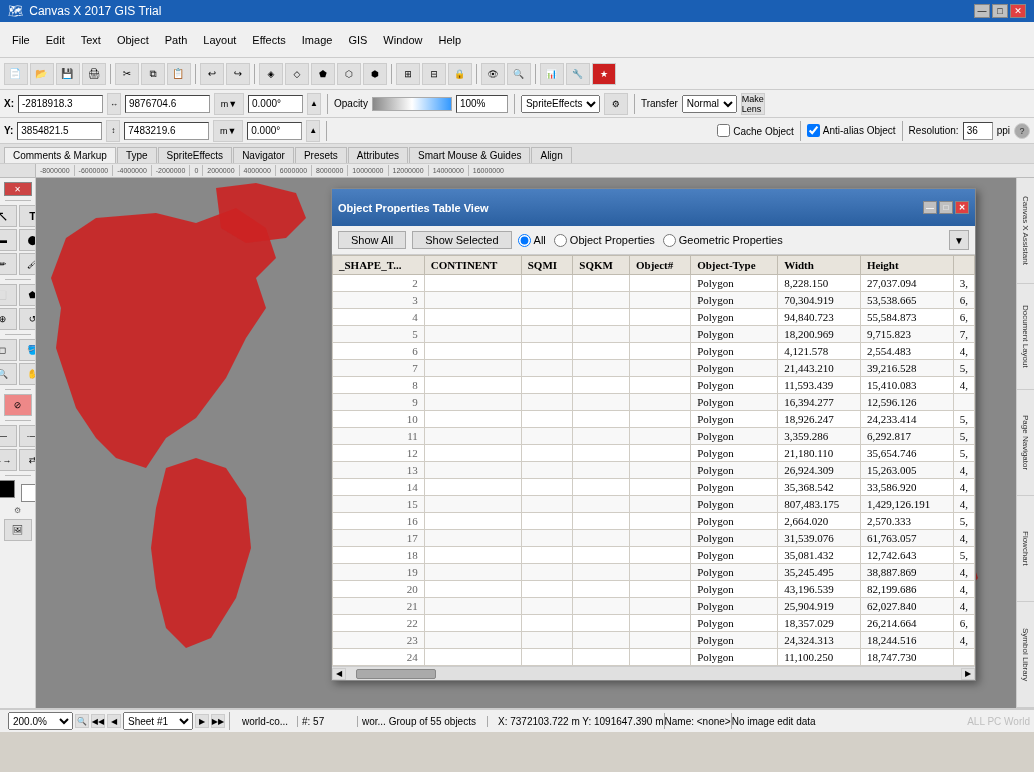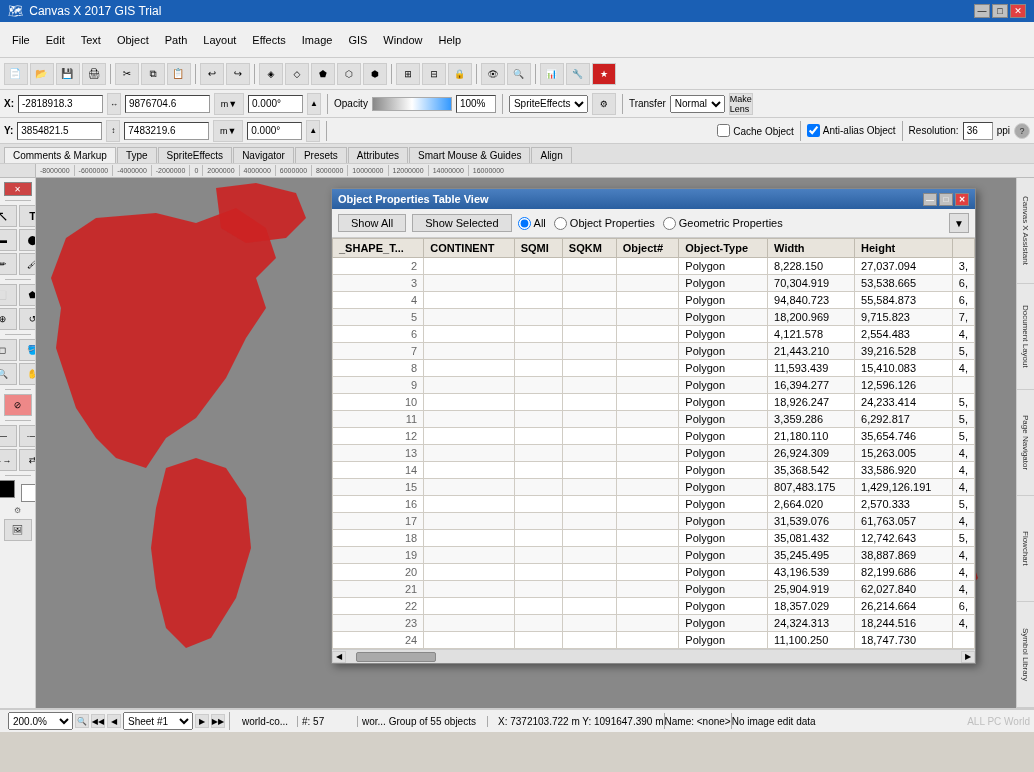--- a/index.html
+++ b/index.html
@@ -48,32 +48,32 @@
     #right-panels { width: 18px; background: #f0f0f0; border-left: 1px solid #ccc; display: flex; flex-direction: column; }
     .right-panel-tab { flex: 1; display: flex; align-items: center; justify-content: center; border-bottom: 1px solid #ccc; cursor: pointer; writing-mode: vertical-rl; font-size: 9px; color: #333; padding: 4px 2px; background: #e8e8e8; }
 
     
     #status-bar { height: 24px; background: #f0f0f0; border-top: 1px solid #ccc; display: flex; align-items: center; padding: 0 4px; font-size: 10px; gap: 8px; }
     .status-sep { width: 1px; height: 16px; background: #aaa; }
     .status-field { padding: 0 4px; min-width: 60px; }
 
     
     #obj-props-dialog { position: absolute; top: 10px; left: 295px; width: 645px; background: #f0f0f0; border: 1px solid #888; box-shadow: 3px 3px 8px rgba(0,0,0,0.4); z-index: 100; }
-    #dialog-title { background: linear-gradient(to bottom, #4a7fc0, #2a5fa0); color: white; height: 20px; display: flex; align-items: center; justify-content: space-between; padding: 0 6px; font-size: 11px; font-weight: bold; cursor: move; }
+    #dialog-title { background: linear-gradient(to bottom, #4a7fc0, #2a5fa0); color: white; height: 37px; display: flex; align-items: center; justify-content: space-between; padding: 0 6px; font-size: 11px; font-weight: bold; cursor: move; }
     #dialog-title-controls { display: flex; gap: 2px; }
     .dlg-title-btn { width: 14px; height: 13px; background: #c0c0c0; border: 1px solid #888; font-size: 8px; display: flex; align-items: center; justify-content: center; cursor: pointer; }
 
     #dialog-toolbar { display: flex; align-items: center; padding: 4px 6px; gap: 6px; background: #f0f0f0; border-bottom: 1px solid #ccc; }
     .dlg-btn { padding: 2px 12px; background: #e0e0e0; border: 1px solid #aaa; font-size: 11px; cursor: pointer; }
     .radio-group { display: flex; align-items: center; gap: 8px; font-size: 11px; }
     .radio-item { display: flex; align-items: center; gap: 3px; cursor: pointer; }
     .dlg-dropdown { width: 20px; height: 20px; background: #e0e0e0; border: 1px solid #aaa; display: flex; align-items: center; justify-content: center; cursor: pointer; font-size: 10px; margin-left: auto; }
 
     
-    #table-container { overflow: auto; max-height: 440px; background: white; }
+    #table-container { overflow: auto; max-height: 440px; background: white; font-family: Liberation Serif, serif; }
     table { border-collapse: collapse; width: 100%; font-size: 11px; }
     thead th { background: #e8e4dc; border: 1px solid #c0bbb0; padding: 3px 6px; text-align: left; font-weight: bold; white-space: nowrap; position: sticky; top: 0; }
     tbody td { border: 1px solid #d0ccc4; padding: 2px 6px; white-space: nowrap; overflow: hidden; max-width: 120px; text-overflow: ellipsis; }
     .row-selected { background: #316ac5 !important; color: white; }
     .row-selected td { color: white; }
     tbody tr:nth-child(even) { background: #f8f8f8; }
 
     
     #dialog-hscroll { height: 14px; background: #e0e0e0; border-top: 1px solid #ccc; display: flex; align-items: center; }
     #dialog-hscroll-thumb { margin-left: 10px; width: 80px; height: 10px; background: #aaa; border: 1px solid #888; border-radius: 2px; cursor: pointer; }
@@ -145,21 +145,21 @@
   <span style="font-weight:bold;">X:</span>
   <input class="coord-input" value="-2818918.3" style="">
   <div class="toolbar-btn" style="width:14px;font-size:8px;">↔</div>
   <input class="coord-input" value="9876704.6" style="">
   <div class="toolbar-btn" style="width:30px;font-size:9px;">m▼</div>
   <input class="coord-small-input" value="0.000°" style="">
   <div class="toolbar-btn" style="width:14px;font-size:8px;">▲</div>
   <div class="toolbar-sep"></div>
   <span>Opacity</span>
   <div style="width:80px;height:14px;background:linear-gradient(to right,#888,#fff,#3399ff);border:1px solid #aaa;position:relative;cursor:pointer;"></div>
-  <input class="coord-small-input" value="100%" style="width: 40px;">
+  <input class="coord-small-input" value="100%" style="width: 52px;">
   <div class="toolbar-sep"></div>
   <select style="height:18px;font-size:10px;"><option>SpriteEffects</option></select>
   <div class="toolbar-btn" style="font-size:9px;">⚙</div>
   <div class="toolbar-sep"></div>
   <span>Transfer</span>
   <select style="height:18px;font-size:10px;"><option>Normal</option></select>
   <div class="toolbar-btn" style="font-size:9px;">Make Lens</div>
 </div>
 
 <div id="coord-bar2" style="background:#f0f0f0;height:26px;display:flex;align-items:center;padding:0 4px;border-bottom:1px solid #ccc;gap:4px;font-size:10px;">

